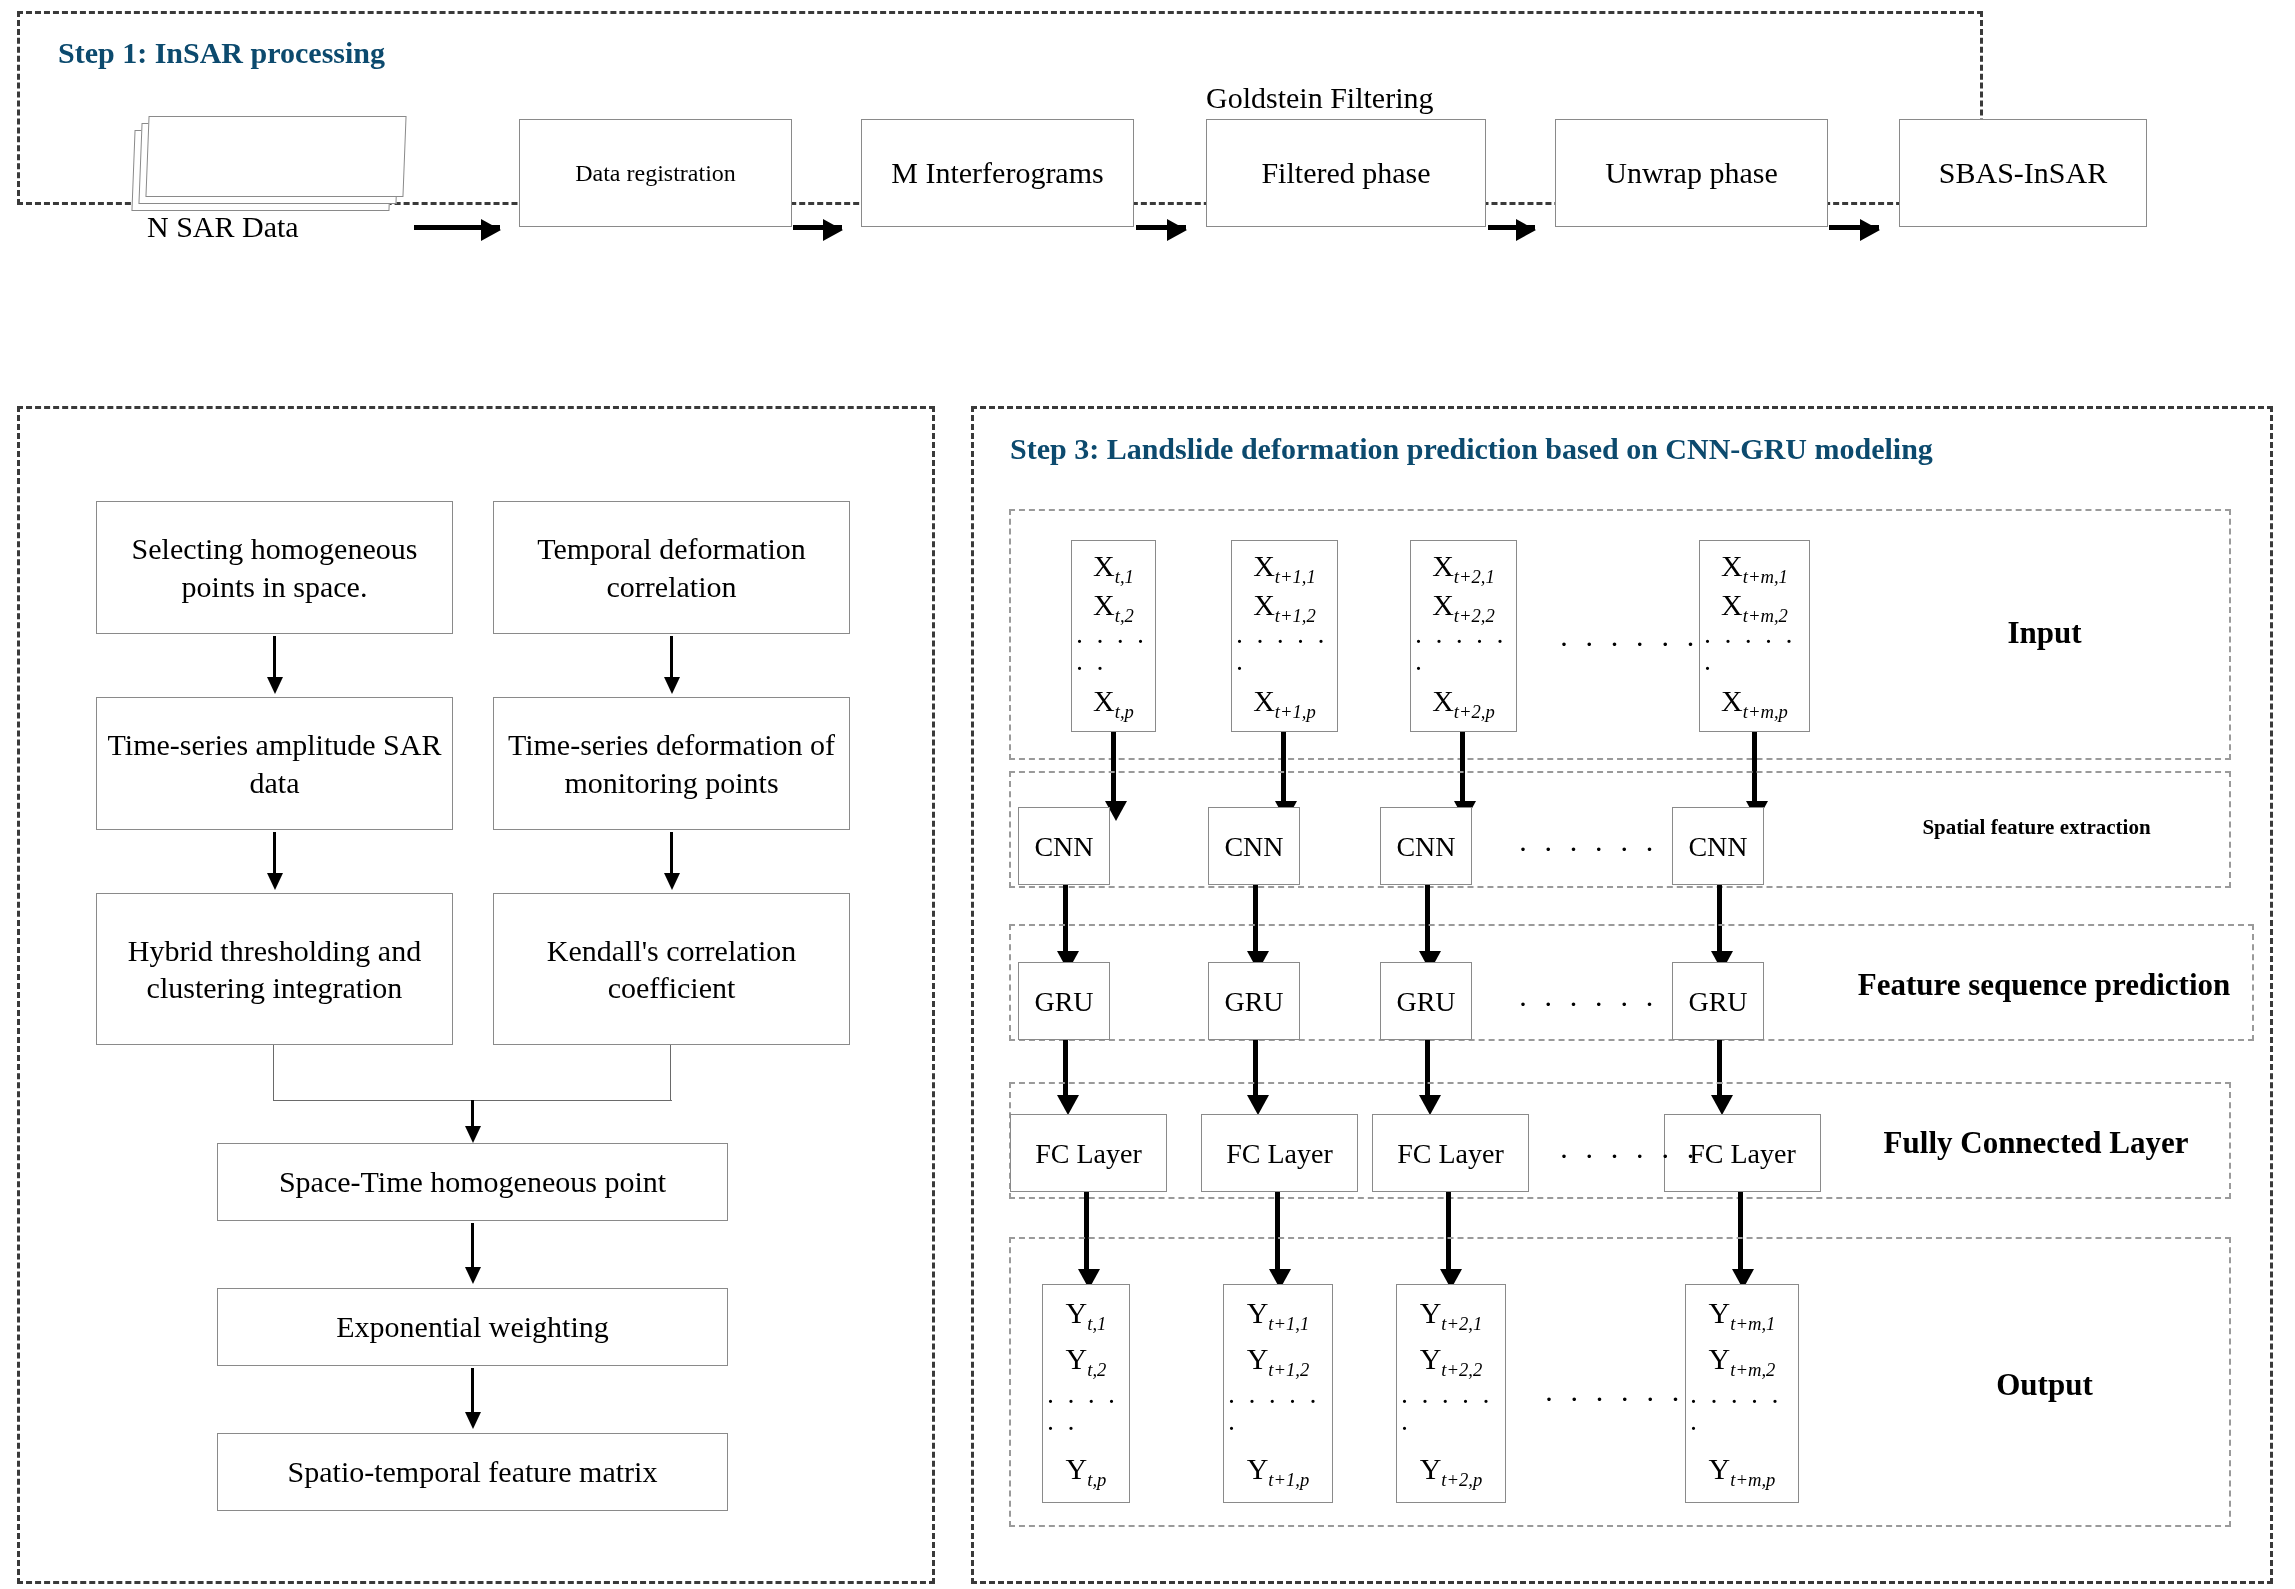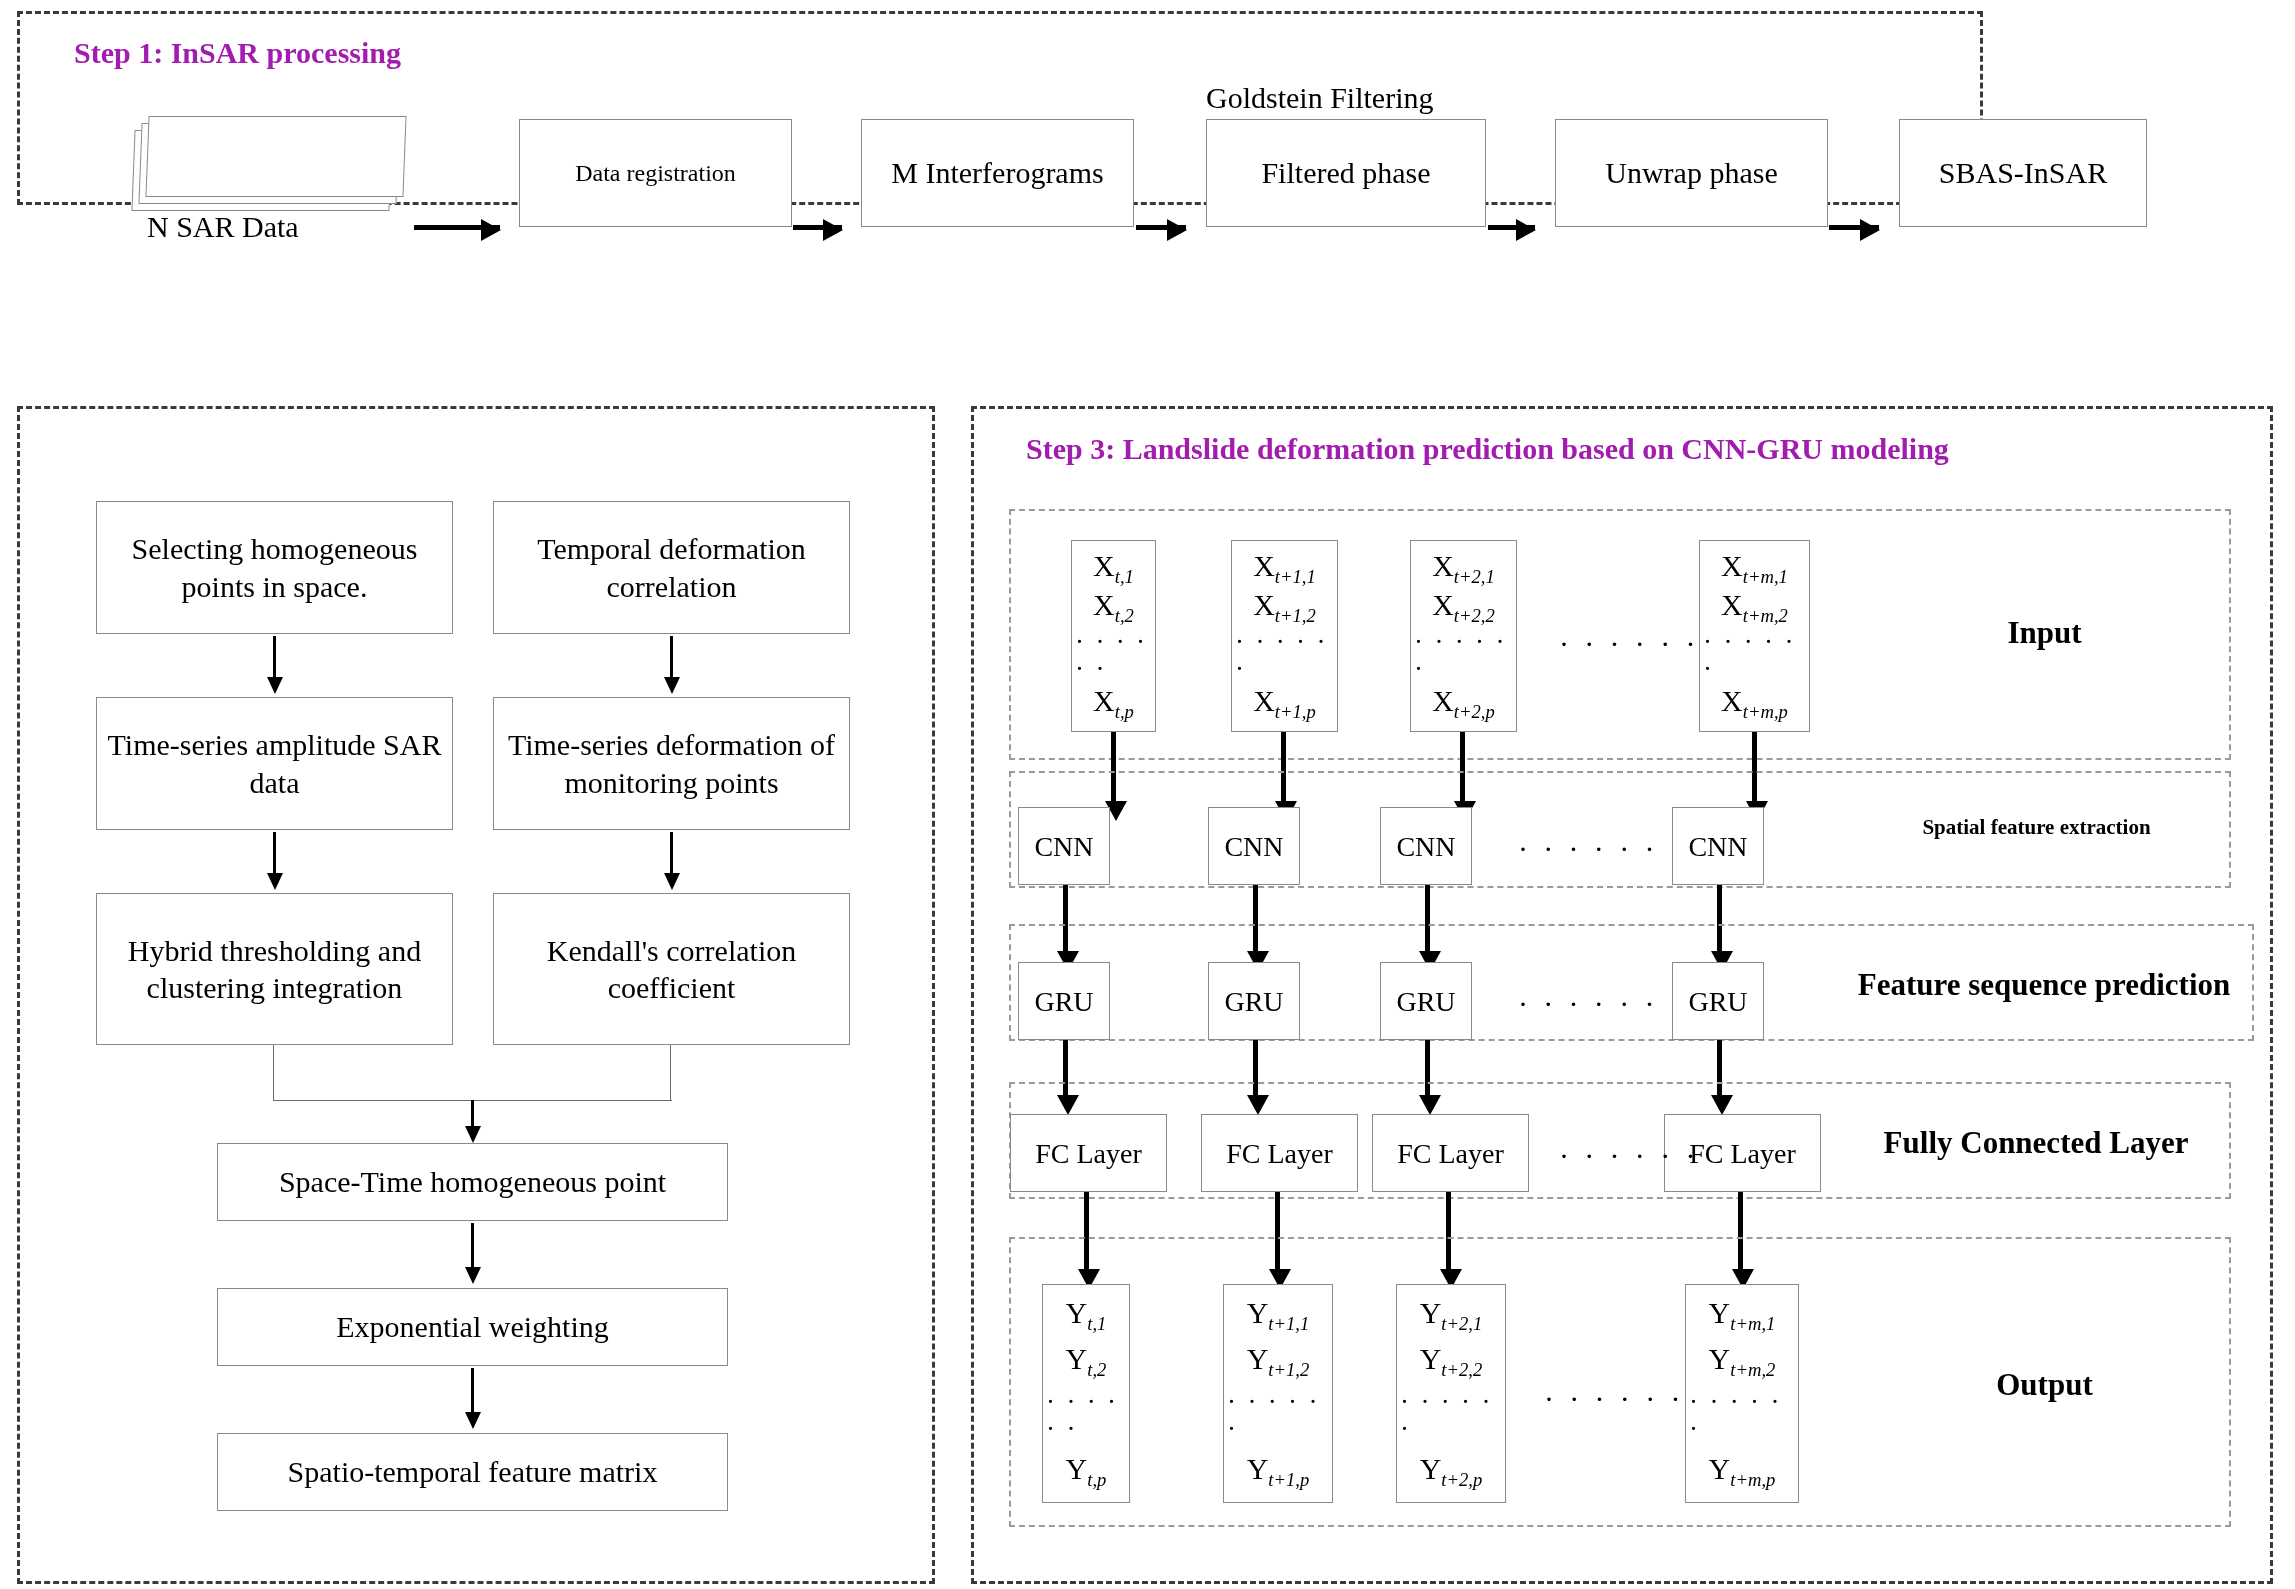--- a/index.html
+++ b/index.html
@@ -2,22 +2,22 @@
 <html style="font-size:12.5px"><head>
 <meta charset="utf-8">
 <style>
   html,body{margin:0;padding:0;background:#fff;}
   body{width:2295px;height:1590px;position:relative;
        font-family:"Liberation Serif","DejaVu Serif",serif;color:#000;}
   .stage{position:absolute;inset:0;}
 
   
   .panel{position:absolute;border:3.1px dashed #3a3a3a;box-sizing:border-box;background:#fff;}
-  .step-label{position:absolute;font-weight:bold;color:#a21caf;white-space:nowrap;
-              font-family:"Liberation Serif","DejaVu Serif",serif;margin-left:16px;}
+  .step-label{position:absolute;font-weight:bold;color:#0c4a6e;white-space:nowrap;
+              font-family:"Liberation Serif","DejaVu Serif",serif;}
 
   
   .box{position:absolute;box-sizing:border-box;border:1.6px solid #8a8a8a;background:#fff;
        display:flex;align-items:center;justify-content:center;text-align:center;
        line-height:1.25;padding:1.6px 4.7px;}
   .box span{display:block;}
 
   
   .stack{position:absolute;}
   .stack .sheet{position:absolute;border:1.6px solid #8a8a8a;background:#fff;

